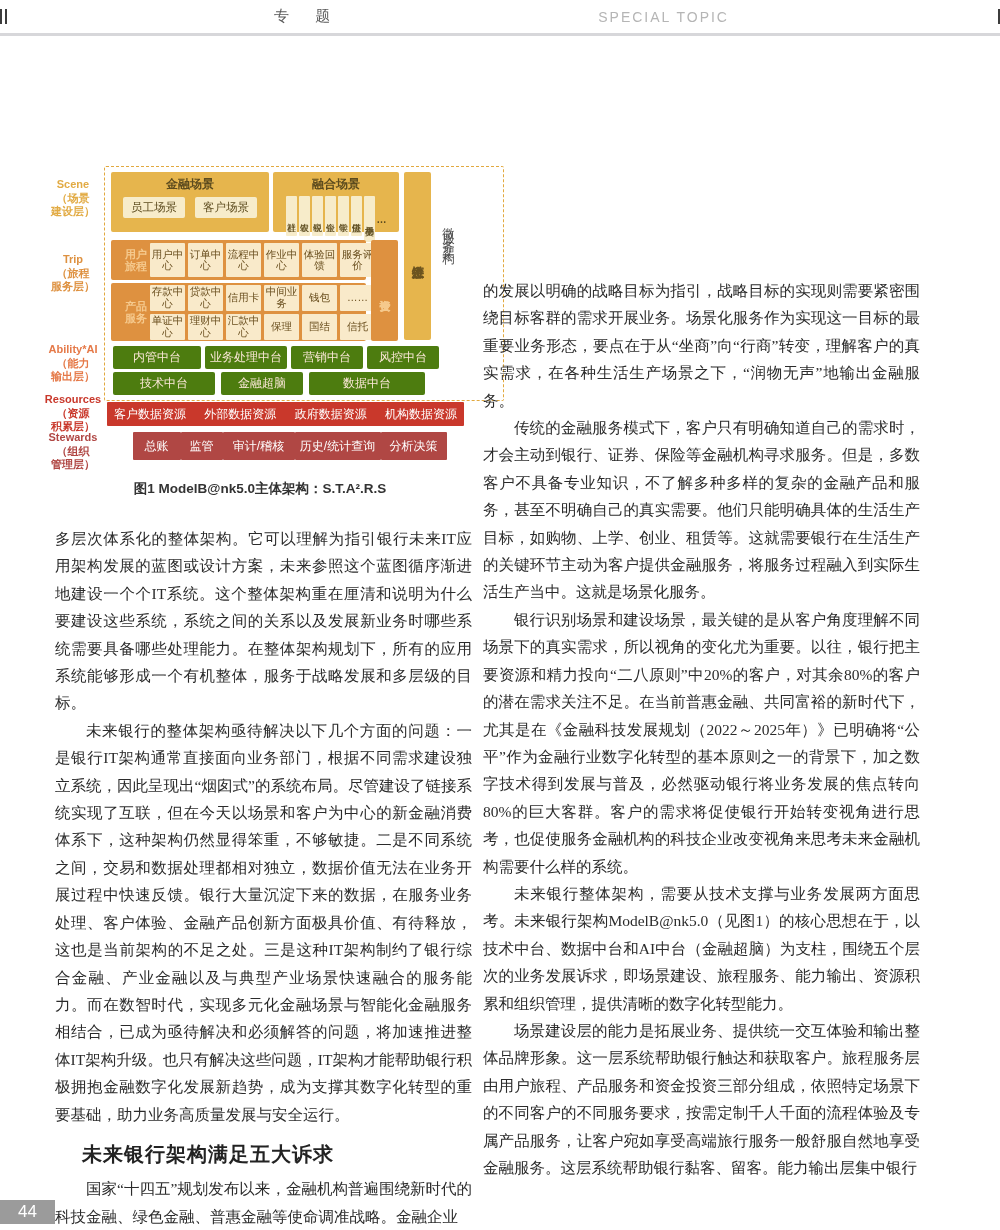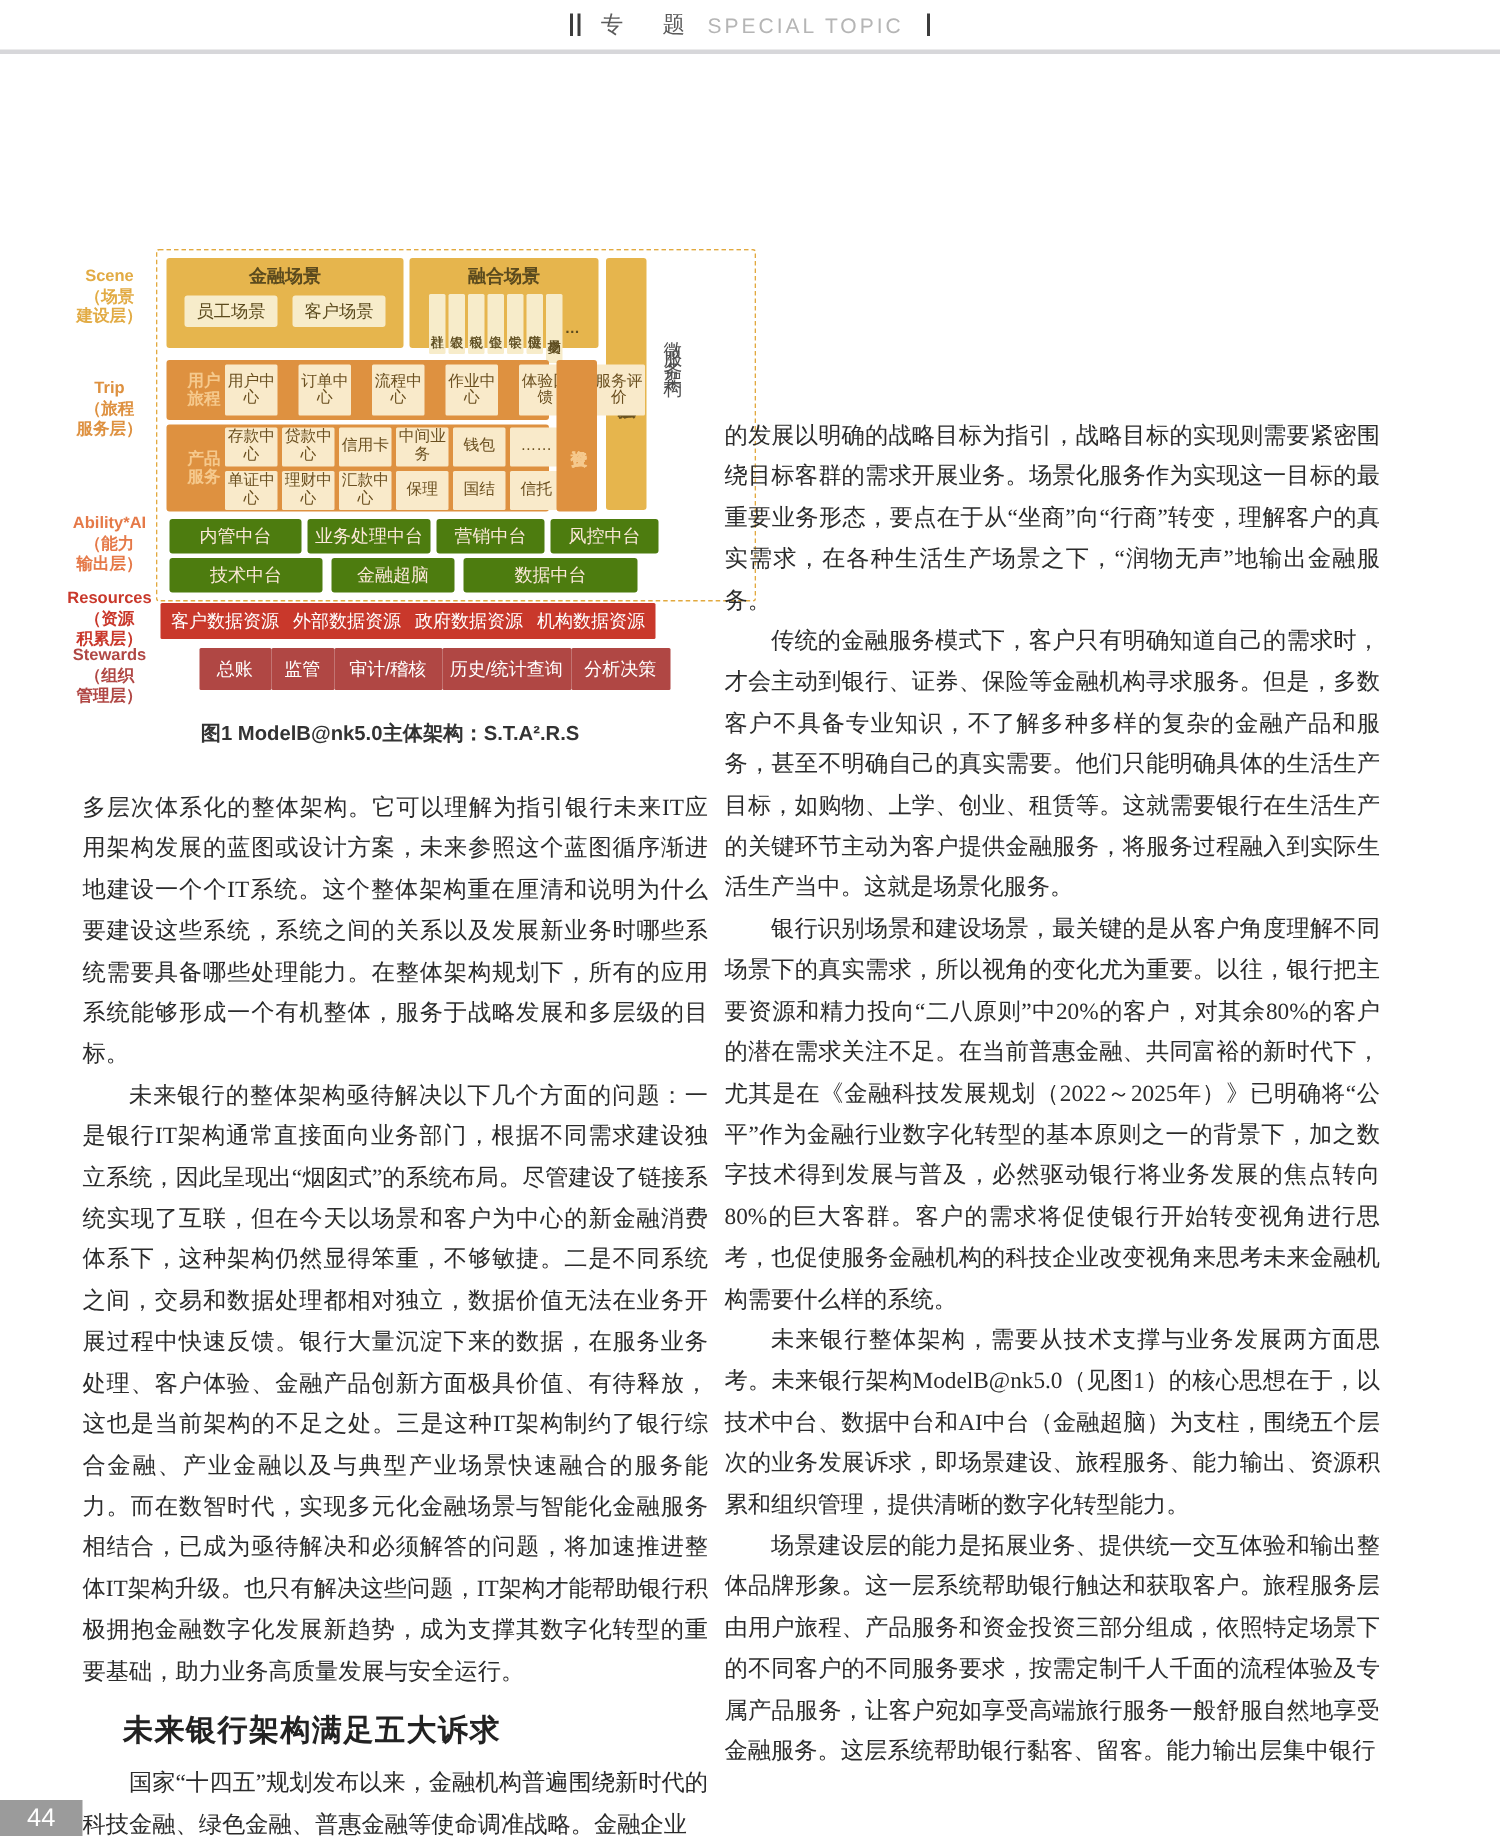--- a/index.html
+++ b/index.html
@@ -4,21 +4,21 @@
 <style>
   html,body{margin:0;padding:0;}
   body{
     width:1000px;height:1230px;position:relative;background:#ffffff;
     font-family:"Liberation Serif","DejaVu Serif",serif;color:#2b2b2b;overflow:hidden;
   }
   
   .header{
     position:absolute;top:0;left:0;width:1000px;height:33px;
     border-bottom:3px solid #d7d7da;
-    display:flex;align-items:center;justify-content:center;
+    display:flex;align-items:center;justify-content:space-between;
     font-family:"Liberation Sans","DejaVu Sans",sans-serif;
   }
   .hbar{width:2px;height:15px;background:#3c3c3c;display:inline-block;}
   .dbar{display:flex;gap:3px;margin-right:14px;}
   .header-cn{font-size:15px;color:#5a5a5a;letter-spacing:11px;margin-right:4px;}
   .header-en{font-size:14px;color:#b5b5b5;letter-spacing:2px;margin-right:16px;}
   
   .fig{position:absolute;left:40px;top:160px;width:432px;height:356px;
        font-family:"Liberation Sans","DejaVu Sans",sans-serif;}
   .side-label{position:absolute;left:0;width:66px;text-align:center;
@@ -39,35 +39,35 @@
   .fusion-more{color:#5c4b1e;font-size:10px;align-self:center;font-weight:bold;}
   .vtext{writing-mode:vertical-rl;text-orientation:upright;}
   .eco-box{left:364px;top:12px;width:27px;height:168px;background:#e6b54d;border-radius:2px;
        color:#6b531f;font-size:12px;font-weight:bold;display:flex;align-items:center;justify-content:center;}
   .micro{left:396px;top:58px;width:24px;height:150px;color:#4d4d4d;font-size:12.5px;
        letter-spacing:6px;display:flex;align-items:flex-start;justify-content:center;}
   .trip-block{left:71px;width:255px;background:#de9140;border-radius:2px;
        display:flex;align-items:center;padding:0 3px;box-sizing:border-box;}
   .trip-label{width:30px;min-width:30px;color:#f5c98d;font-size:11px;font-weight:bold;
        line-height:12px;text-align:right;margin:0 3px;}
-  .trip-cells{display:flex;gap:14px;flex:1;}
+  .trip-cells{display:flex;gap:3px;flex:1;}
   .trip-cell{background:#f9eaca;color:#6a4f1f;font-size:10.5px;line-height:11.5px;
        width:33px;height:32px;display:flex;align-items:center;justify-content:center;
        text-align:center;border-radius:1px;padding:1px;}
   .prod-grid{display:flex;flex-direction:column;gap:3px;flex:1;}
   .prod-row{display:flex;gap:3px;}
   .prod-cell{background:#f9eaca;color:#6a4f1f;font-size:10.5px;line-height:11.5px;
        width:33px;height:24px;display:flex;align-items:center;justify-content:center;
        text-align:center;border-radius:1px;padding:1px;}
   .fund-box{left:331px;top:80px;width:27px;height:101px;background:#de9140;border-radius:2px;
        color:#f5c98d;font-size:11px;font-weight:bold;display:flex;align-items:center;justify-content:center;}
   .ability-row{left:73px;width:332px;height:23px;display:flex;gap:4px;}
   .ability-box{background:#4d7c0f;border-radius:2px;color:#fce8d8;font-size:12px;
        display:flex;align-items:center;justify-content:center;}
-  .res-bar{left:67px;top:242px;width:330px;height:24px;background:#c9382b;border-radius:1px;
+  .res-bar{left:67px;top:242px;width:357px;height:24px;background:#c9382b;border-radius:1px;
        display:flex;align-items:center;justify-content:space-between;padding:0 7px;box-sizing:border-box;}
   .res-item{color:#fff;font-size:12px;}
   .stew-row{left:67px;top:272px;width:365px;height:28px;display:flex;justify-content:center;}
   .stew-box{background:#b04744;border-radius:1px;color:#fff;font-size:12px;
        display:flex;align-items:center;justify-content:center;}
   .fig-caption{position:absolute;top:320px;left:30px;width:380px;text-align:center;
        font-size:13.5px;font-weight:bold;color:#333;}
   
   .col{position:absolute;font-size:15.5px;line-height:27.4px;text-align:justify;color:#2b2b2b;}
   .col p{margin:0;}

